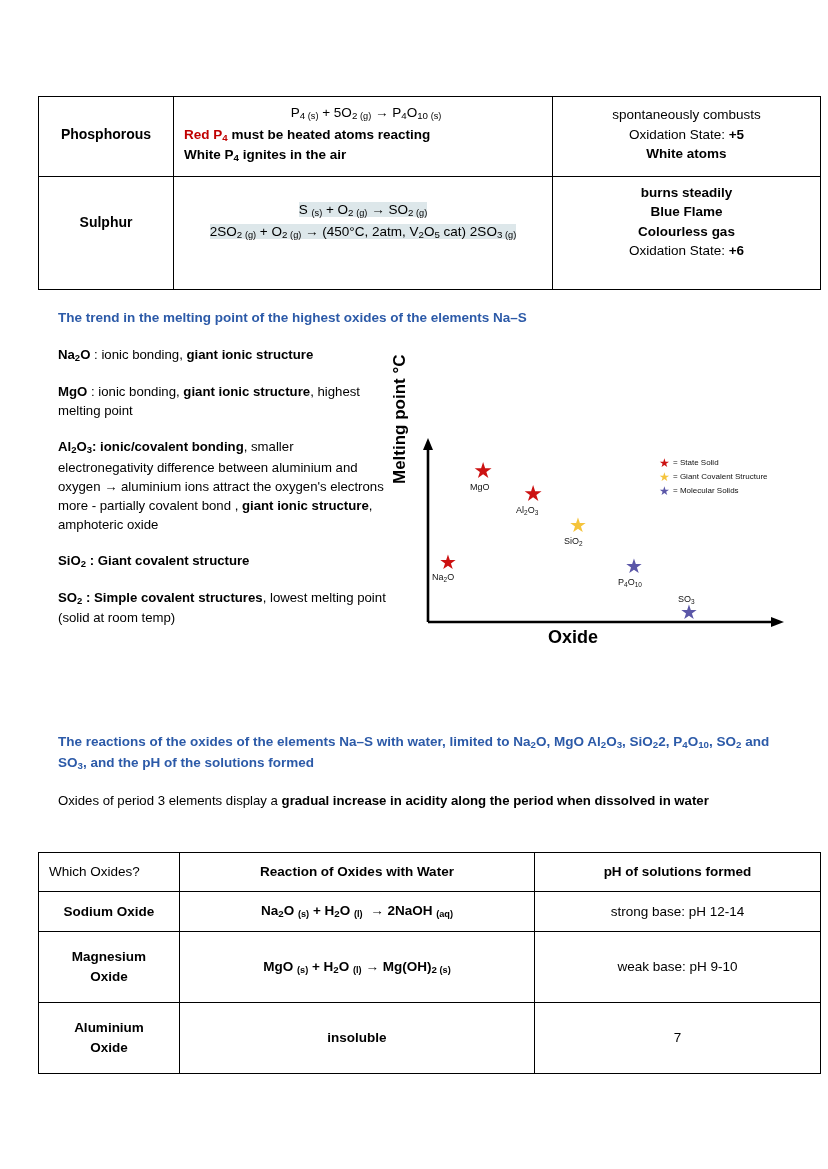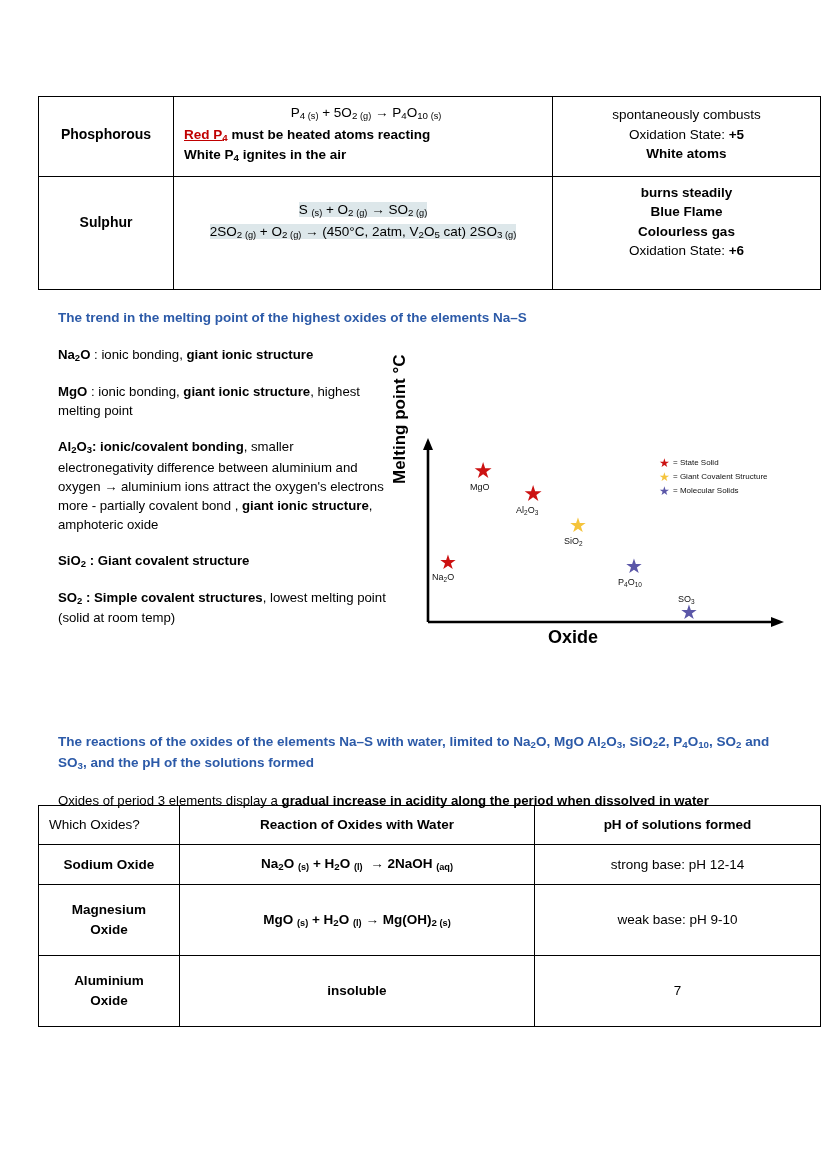--- a/index.html
+++ b/index.html
@@ -38,21 +38,21 @@
     vertical-align: middle;
     padding: 6px 4px;
     font-size: 13.5px;
     line-height: 1.45;
   }
   .tbl-top .c1 { width: 126px; text-align: center; font-weight: bold; font-size: 14px; margin-left: 36px; }
   .tbl-top .c2 { width: 364px; text-align: center; }
   .tbl-top .c3 { width: 259px; text-align: center; }
   .row-phos .c2 { text-align: left; padding-left: 10px; }
   .eq-center { text-align: center; margin-bottom: 1px; }
-  .red { color: #c00000; font-weight: bold; text-decoration: underline; }
+  .red { color: #c00000; font-weight: bold; }
   .bd { font-weight: bold; }
   .hl { background: #dde7ea; }
   .cellpad-sulphur { padding-bottom: 28px !important; }
   .cellpad-phos { padding-bottom: 10px !important; }
 
   
   .heading-blue {
     position: absolute;
     color: #2c5aa8;
     font-weight: bold;
@@ -124,21 +124,21 @@
     color: #111;
   }
   .legend-row { display: flex; align-items: center; white-space: nowrap; }
   .legend-star { width: 13px; display: inline-block; text-align: center; font-size: 12px; line-height: 1; }
   .legend-txt { margin-left: 2px; }
 
   
   .tbl-bottom {
     position: absolute;
     left: 38px;
-    top: 805px;
+    top: 852px;
     width: 751px;
     border-collapse: collapse;
     table-layout: fixed;
   }
   .tbl-bottom td {
     border: 1.3px solid #000;
     text-align: center;
     vertical-align: middle;
     font-size: 13.5px;
     line-height: 1.5;

